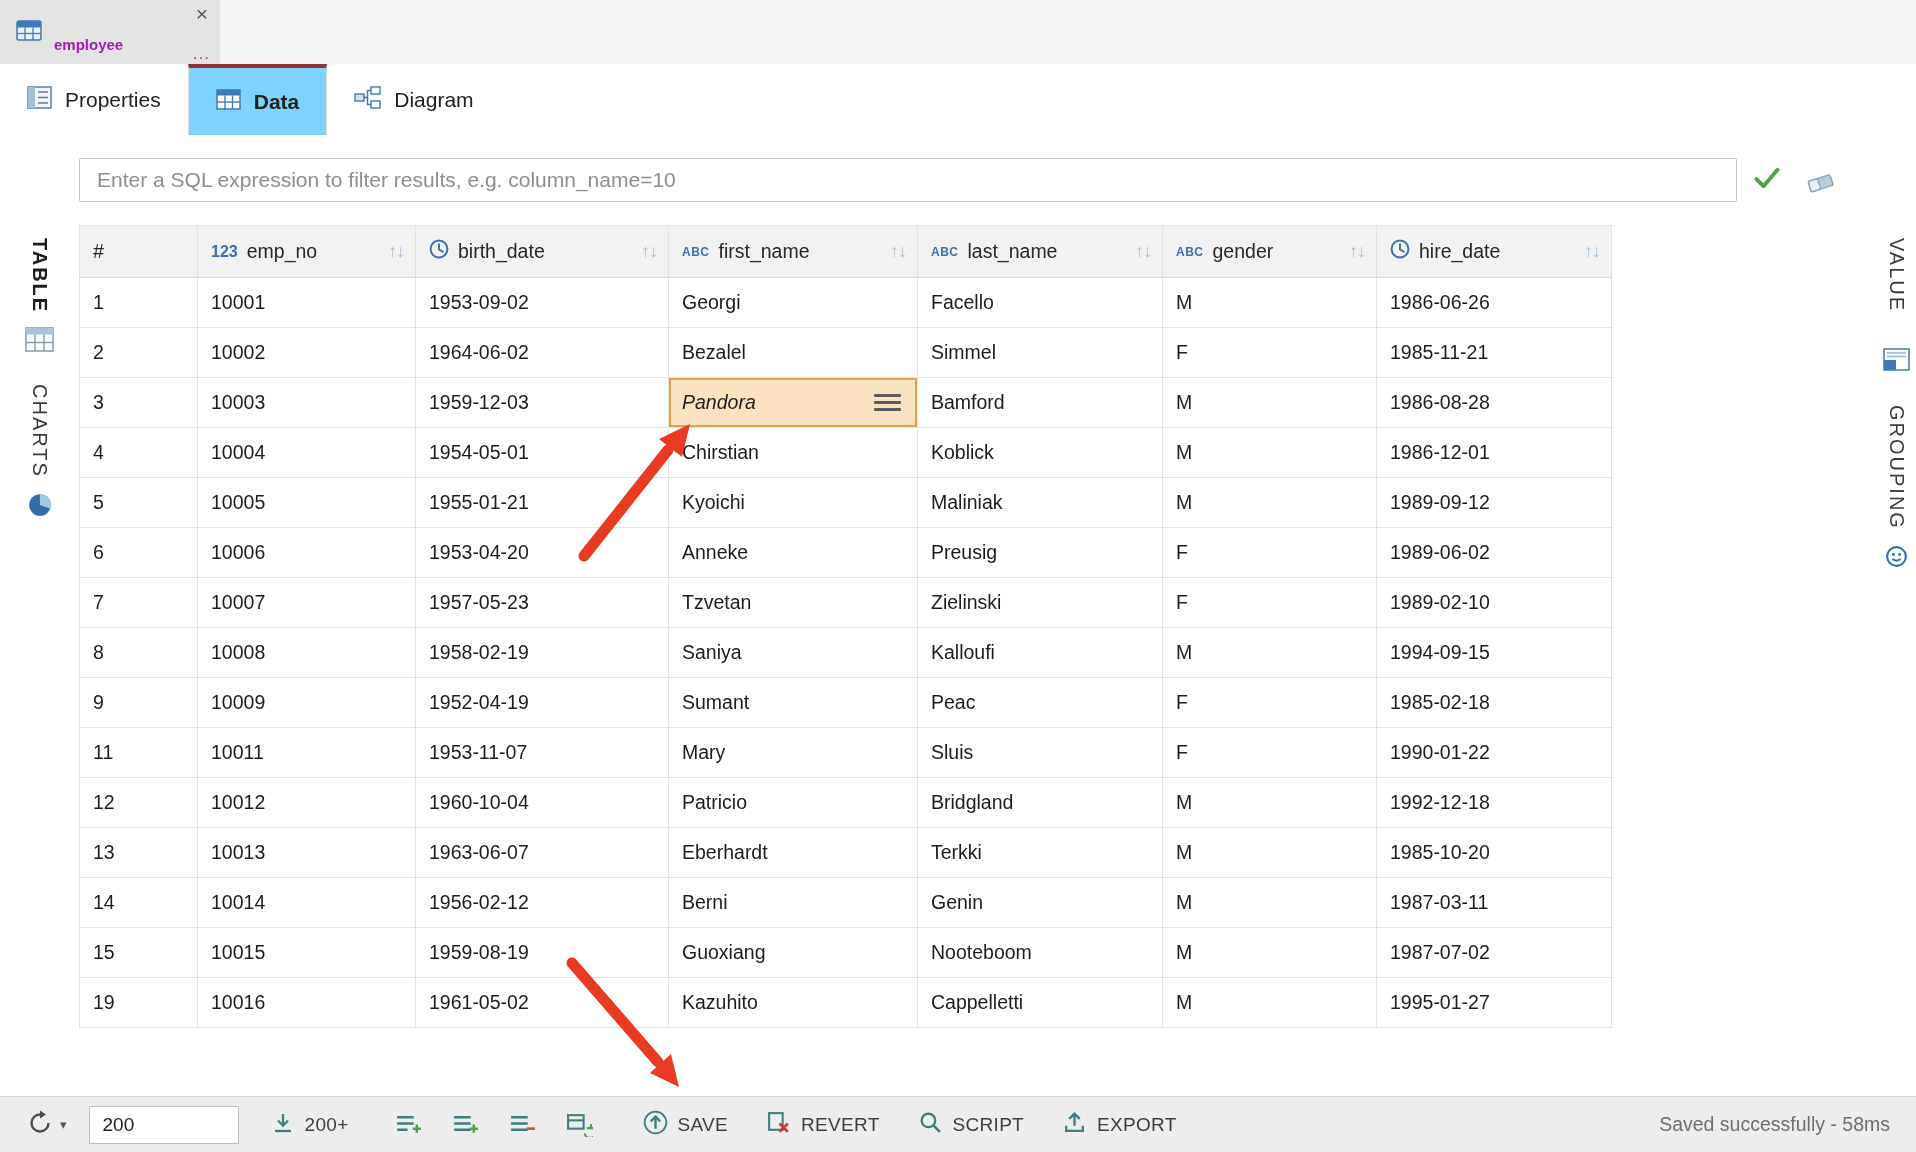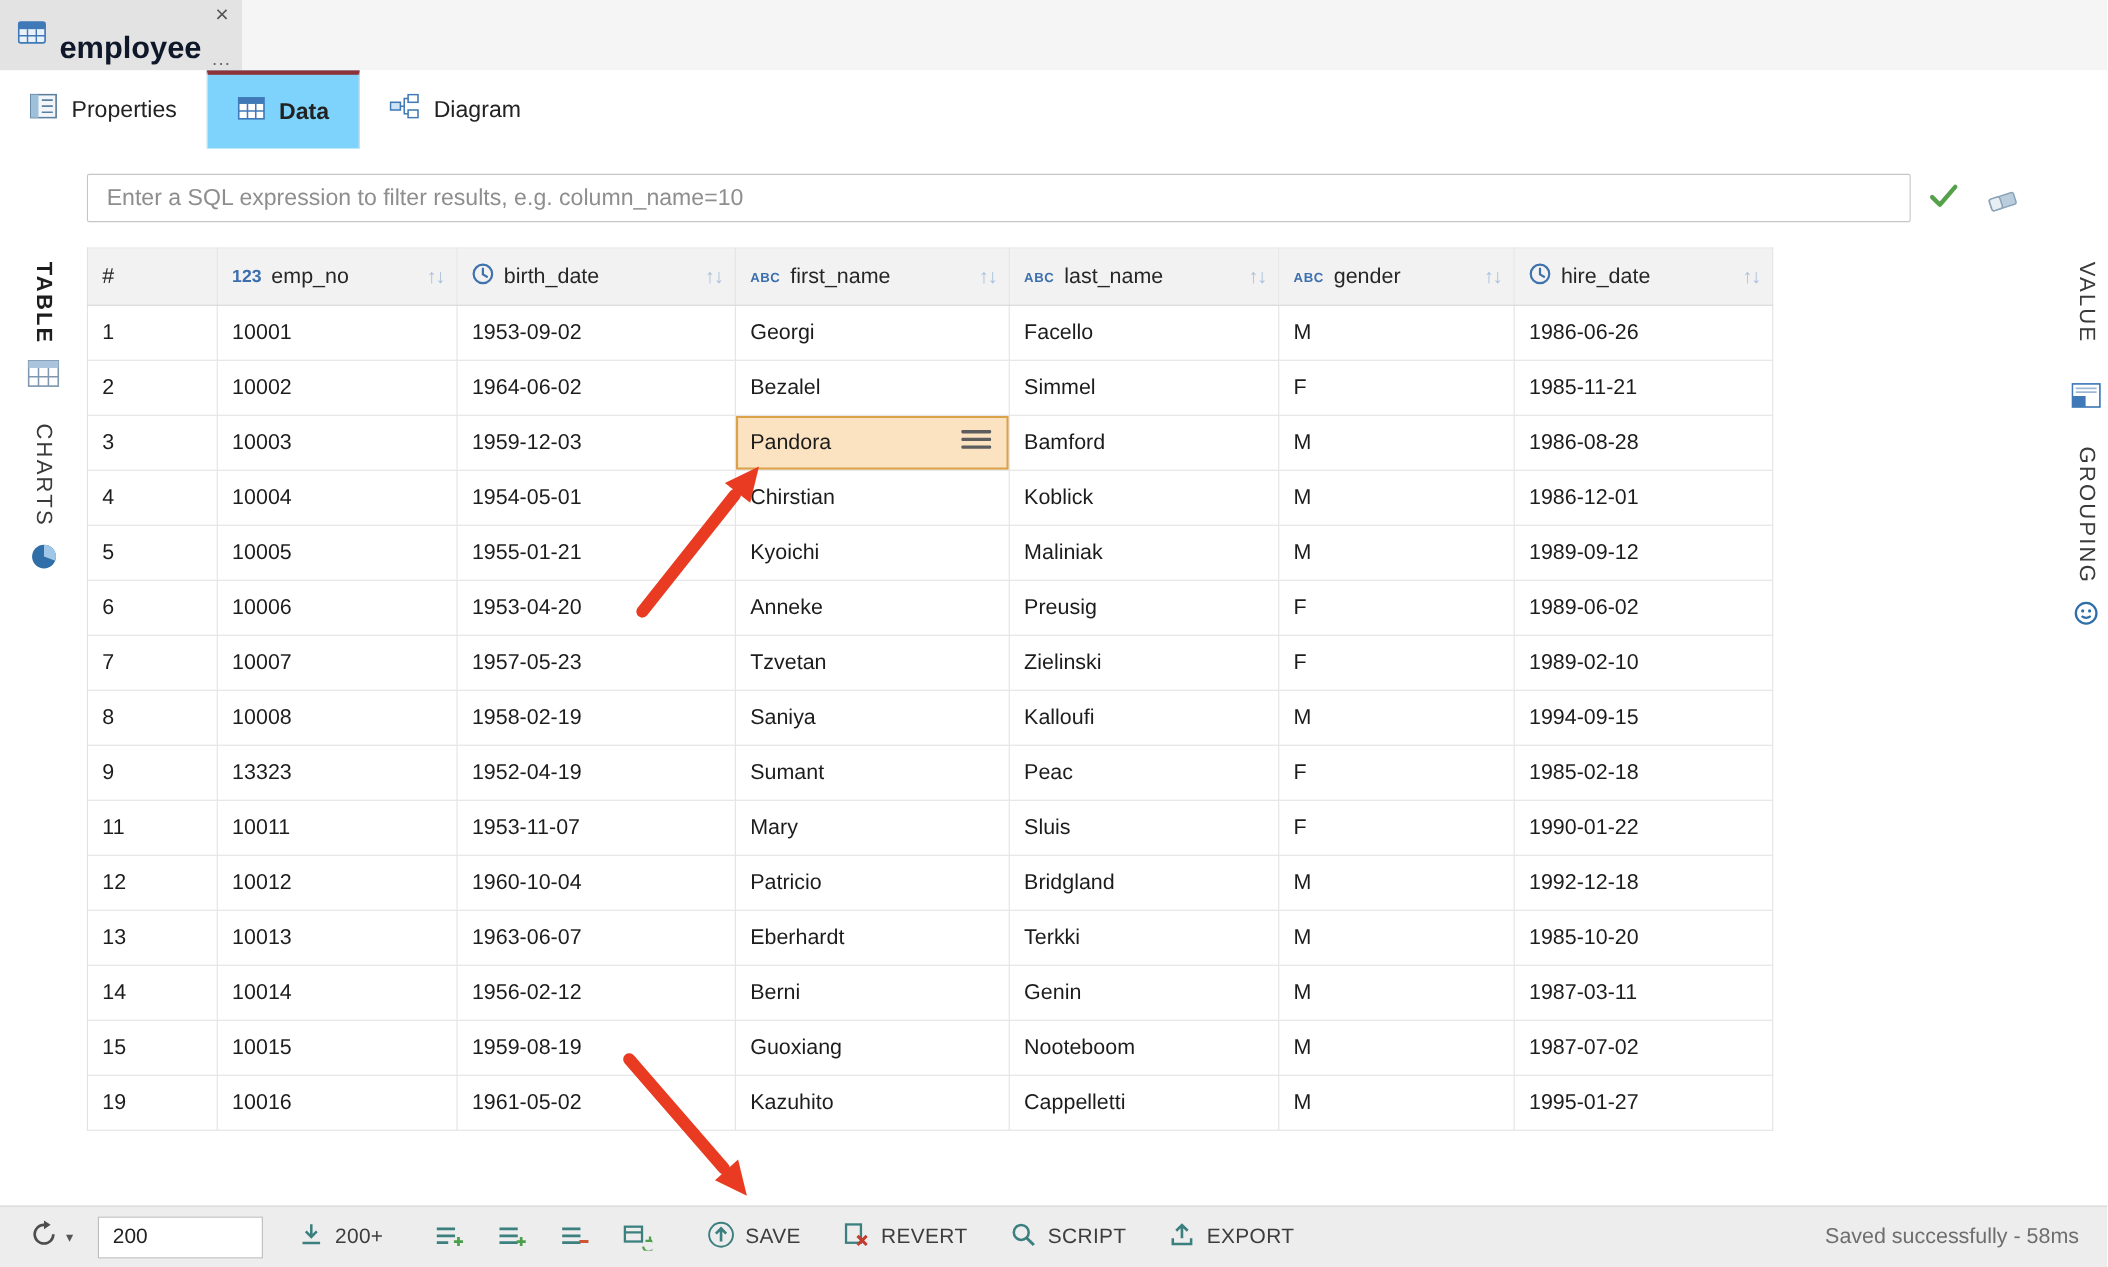--- a/index.html
+++ b/index.html
@@ -4,21 +4,21 @@
 <style>
   * { margin:0; padding:0; box-sizing:border-box; }
   html,body { background:#fff; }
   body { font-family:"Liberation Sans", sans-serif; }
   #app { position:relative; width:1916px; height:1152px; background:#fff; overflow:hidden; }
 
   
   .topstrip { position:absolute; left:0; top:0; width:100%; height:64px; background:#f5f5f5; }
   .etab { position:absolute; left:0; top:0; width:220px; height:64px; background:#e3e3e3;
           display:flex; align-items:center; padding-left:16px; gap:12px; }
-  .etab .ttl { font-size:28px; font-weight:700; color:#0f172a;margin-top:24px; }
+  .etab .ttl { font-size:15px; font-weight:700; color:#a21caf;margin-top:24px; }
   .etab .close { position:absolute; right:12px; top:3px; font-size:21px; color:#555; line-height:1; cursor:pointer; }
   .etab .more { position:absolute; right:10px; bottom:0px; font-size:17px; color:#666; letter-spacing:1px; }
 
   
   .subtabs { position:absolute; left:0; top:64px; width:100%; height:71px; background:#ffffff; display:flex; align-items:stretch; }
   .stab { display:flex; align-items:center; gap:13px; padding:15px 27px; font-size:21px; color:#222; cursor:pointer; }
   .stab.active { font-weight:700; border-top:4px solid #8d3338; border-left:1px solid #dcdcdc;
                  border-right:1px solid #dcdcdc; background:#7dd3fc; }
 
   
@@ -46,21 +46,21 @@
   thead th { background:#f2f2f2; height:52px; border-bottom:1px solid #d6d6d6; cursor:pointer; }
   tbody tr { background:#fff; }
   .hc { display:flex; align-items:center; gap:9px; padding-right:11px; }
   .tico { color:#3c6fae; font-weight:700; flex:0 0 auto; }
   .tico.num { font-size:16px; }
   .tico.abc { font-size:12px; letter-spacing:0.5px; }
   .hname { font-size:19.5px; color:#262626; }
   .sort { margin-left:auto; color:#a9c0db; font-size:18px; letter-spacing:-1px; }
 
   td.sel { background:#fbe2c0; box-shadow:inset 0 0 0 2px #dca24b; padding-right:10px; }
-  .selwrap { display:flex; align-items:flex-start; justify-content:space-between; }
+  .selwrap { display:flex; align-items:center; justify-content:space-between;font-style:italic; }
   .burger { display:inline-flex; flex-direction:column; gap:4px; margin-right:6px; cursor:pointer; }
   .burger i { display:block; width:27px; height:3px; background:#5d5d5d; border-radius:1px; }
 
   
   .bottombar { position:absolute; left:0; top:1096px; width:100%; height:56px; background:#ededed;
                border-top:1px solid #d4d4d4; display:flex; align-items:center; padding:0 26px; }
   .bb-group { display:flex; align-items:center; gap:6px; cursor:pointer; }
   .bb-btn { display:flex; align-items:center; gap:10px; cursor:pointer; }
   .bb-label { font-size:19px; color:#3d3d3d; letter-spacing:0.3px; }
   .fetch-input { width:150px; height:38px; border:1px solid #bcbcbc; background:#fff; font-size:19px;
@@ -340,21 +340,21 @@
             <td>8</td>
             <td>10008</td>
             <td>1958-02-19</td>
             <td>Saniya</td>
             <td>Kalloufi</td>
             <td>M</td>
             <td>1994-09-15</td>
           </tr>
           <tr>
             <td>9</td>
-            <td>13323</td>
+            <td>10009</td>
             <td>1952-04-19</td>
             <td>Sumant</td>
             <td>Peac</td>
             <td>F</td>
             <td>1985-02-18</td>
           </tr>
           <tr>
             <td>11</td>
             <td>10011</td>
             <td>1953-11-07</td>

